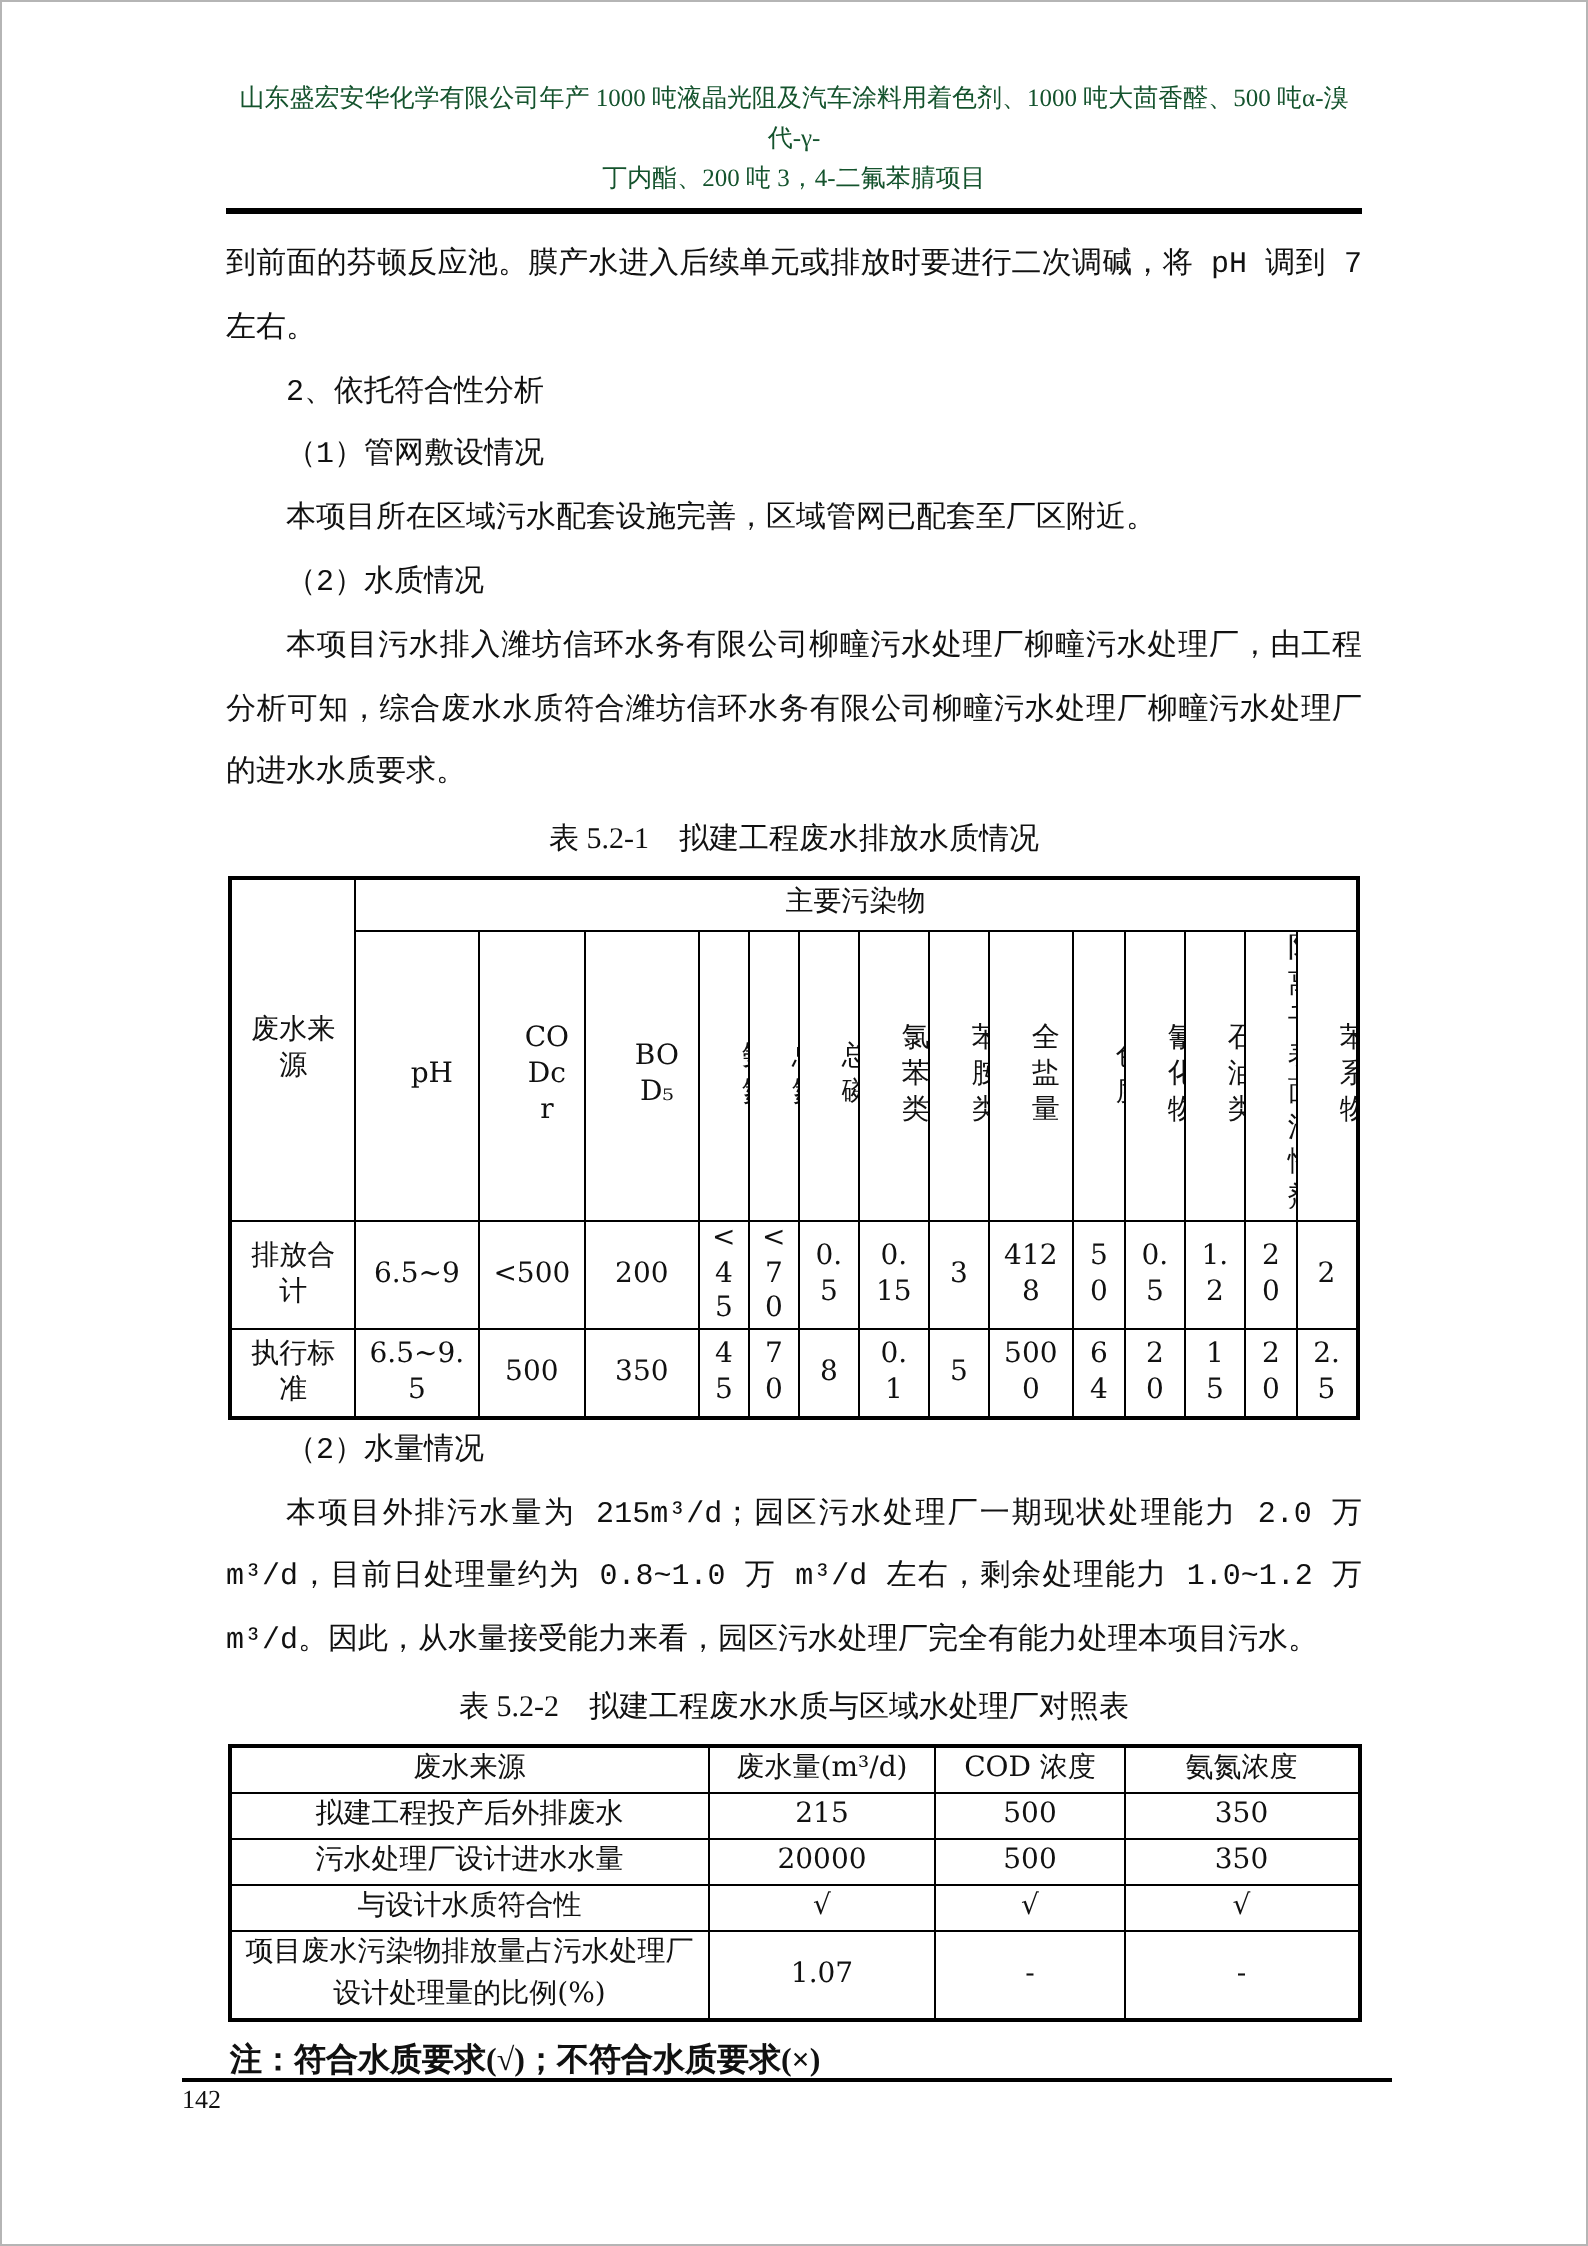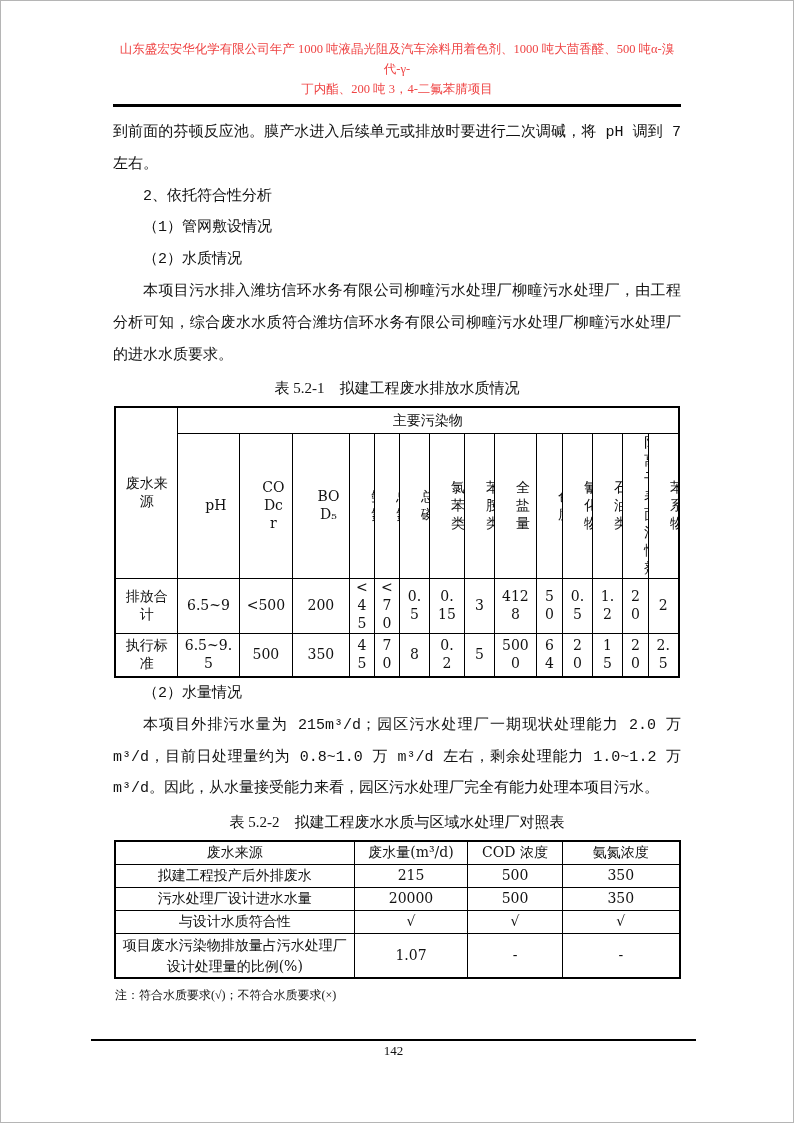--- a/index.html
+++ b/index.html
@@ -16,21 +16,21 @@
     overflow: hidden;
   }
   .content {
     padding: 38px 112px 0 112px;
   }
   
   .doc-header {
     text-align: center;
     font-size: 12.5px;
     line-height: 1.6;
-    color: #ef4444;
+    color: #14532d;
   }
   .header-rule {
     height: 3px;
     background: #000;
     margin-top: 5px;
     margin-bottom: 10px;
   }
   
   .para {
     font-size: 15px;
@@ -70,50 +70,51 @@
   }
   .t1 .group-row th { height: 26px; margin-top: 42px; }
   .t1 .head-row th { height: 145px; padding-left: 21px; }
   .t1 .data-row-1 td { height: 51px; }
   .t1 .data-row-2 td { height: 44px; }
   .t2 th { height: 23px; }
   .t2 .r td { height: 23px; }
   .t2 .r-tall td { height: 45px; line-height: 1.5; }
   
   .note {
-    font-size: 12px;
+    font-size: 16px;
     line-height: 1.6;
     margin: 7px 0 6px 2px;
+    font-weight: bold;
   }
   
   .footer {
     position: absolute;
     left: 90px;
     right: 97px;
     top: 1038px;
-    text-align: center;
   }
   .footer-rule { height: 2px; background: #000; }
   .page-number { font-size: 13px; line-height: 1.4; display: inline-block; }
 </style>
 </head>
 <body>
 
 <div class="page">
   <div class="content">
 
     <div class="doc-header">
       <div>山东盛宏安华化学有限公司年产 1000 吨液晶光阻及汽车涂料用着色剂、1000 吨大茴香醛、500 吨α-溴代-γ-</div>
       <div>丁内酯、200 吨 3，4-二氟苯腈项目</div>
     </div>
     <div class="header-rule"></div>
 
     <p class="para no-indent">到前面的芬顿反应池。膜产水进入后续单元或排放时要进行二次调碱，将 pH 调到 7 左右。</p>
     <p class="para">2、依托符合性分析</p>
     <p class="para">（1）管网敷设情况</p>
+    <p class="para">本项目所在区域污水配套设施完善，区域管网已配套至厂区附近。</p>
     <p class="para">（2）水质情况</p>
     <p class="para">本项目污水排入潍坊信环水务有限公司柳疃污水处理厂柳疃污水处理厂，由工程分析可知，综合废水水质符合潍坊信环水务有限公司柳疃污水处理厂柳疃污水处理厂的进水水质要求。</p>
 
     <div class="table-caption">表 5.2-1　拟建工程废水排放水质情况</div>
 
     <table class="t1">
       <colgroup>
         <col style="width:62px">
           <col style="width:62px">
           <col style="width:53px">
@@ -169,21 +170,21 @@
         <td>2</td>
       </tr>
       <tr class="data-row-2">
         <td>执行标准</td>
         <td>6.5~9.5</td>
         <td>500</td>
         <td>350</td>
         <td>45</td>
         <td>70</td>
         <td>8</td>
-        <td>0.2</td>
+        <td>0.1</td>
         <td>5</td>
         <td>5000</td>
         <td>64</td>
         <td>20</td>
         <td>15</td>
         <td>20</td>
         <td>2.5</td>
       </tr>
     </tbody>
       </table>

